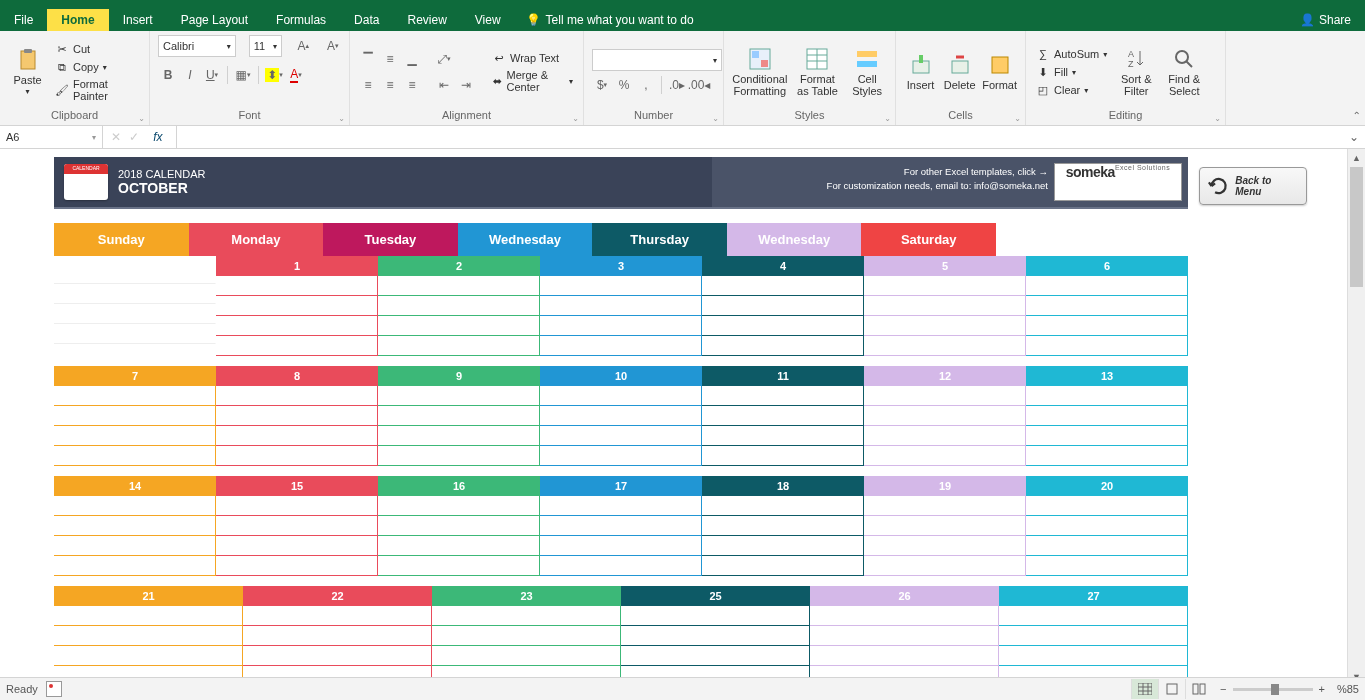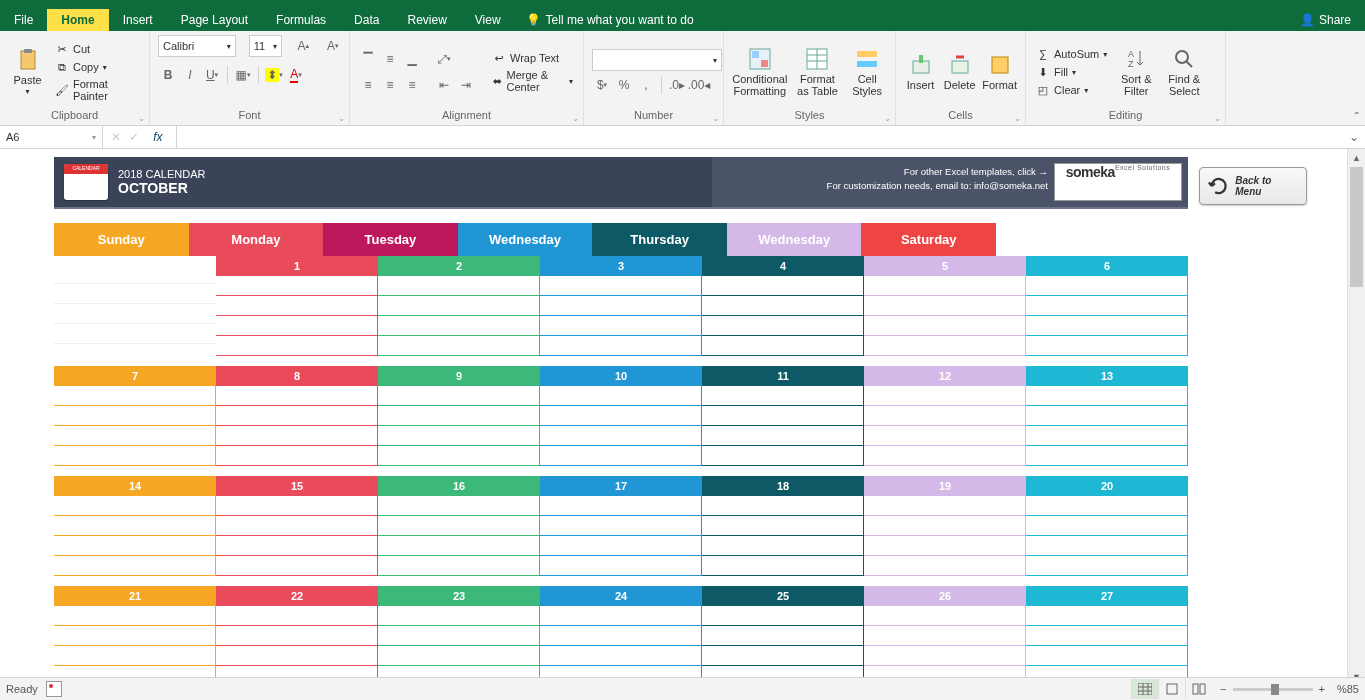--- a/index.html
+++ b/index.html
@@ -591,29 +591,20 @@
           </div>
           <div class="daycell c-tue">
             <div class="daynum">23</div>
             <div class="dayslots">
               <div></div>
               <div></div>
               <div></div>
               <div></div>
             </div>
           </div>
-          <div class="daycell c-wed">
-            <div class="daynum">24</div>
-            <div class="dayslots">
-              <div></div>
-              <div></div>
-              <div></div>
-              <div></div>
-            </div>
-          </div>
           <div class="daycell c-thu">
             <div class="daynum">25</div>
             <div class="dayslots">
               <div></div>
               <div></div>
               <div></div>
               <div></div>
             </div>
           </div>
           <div class="daycell c-fri">

